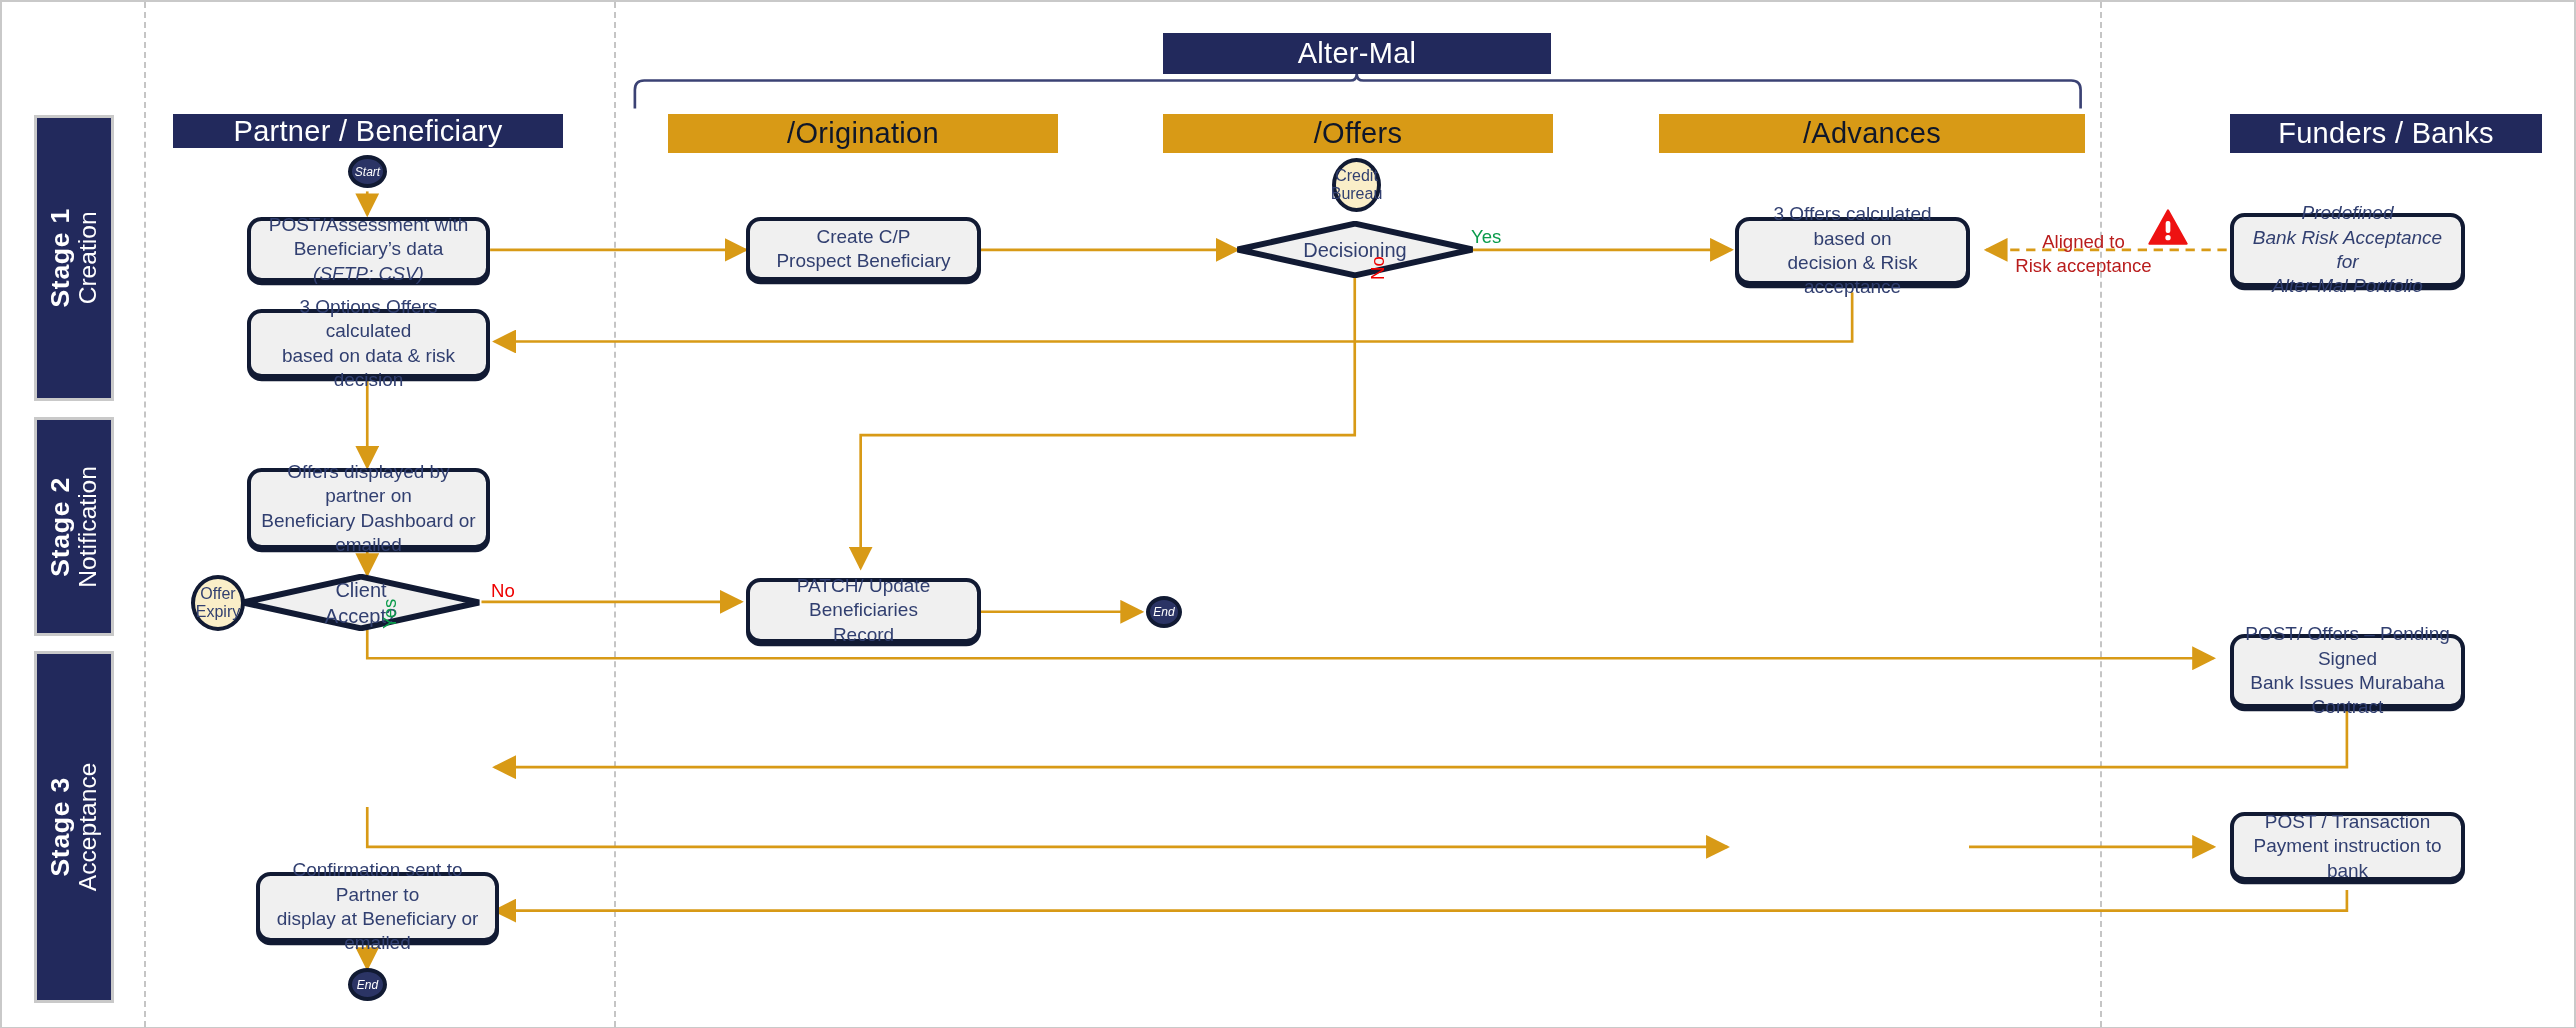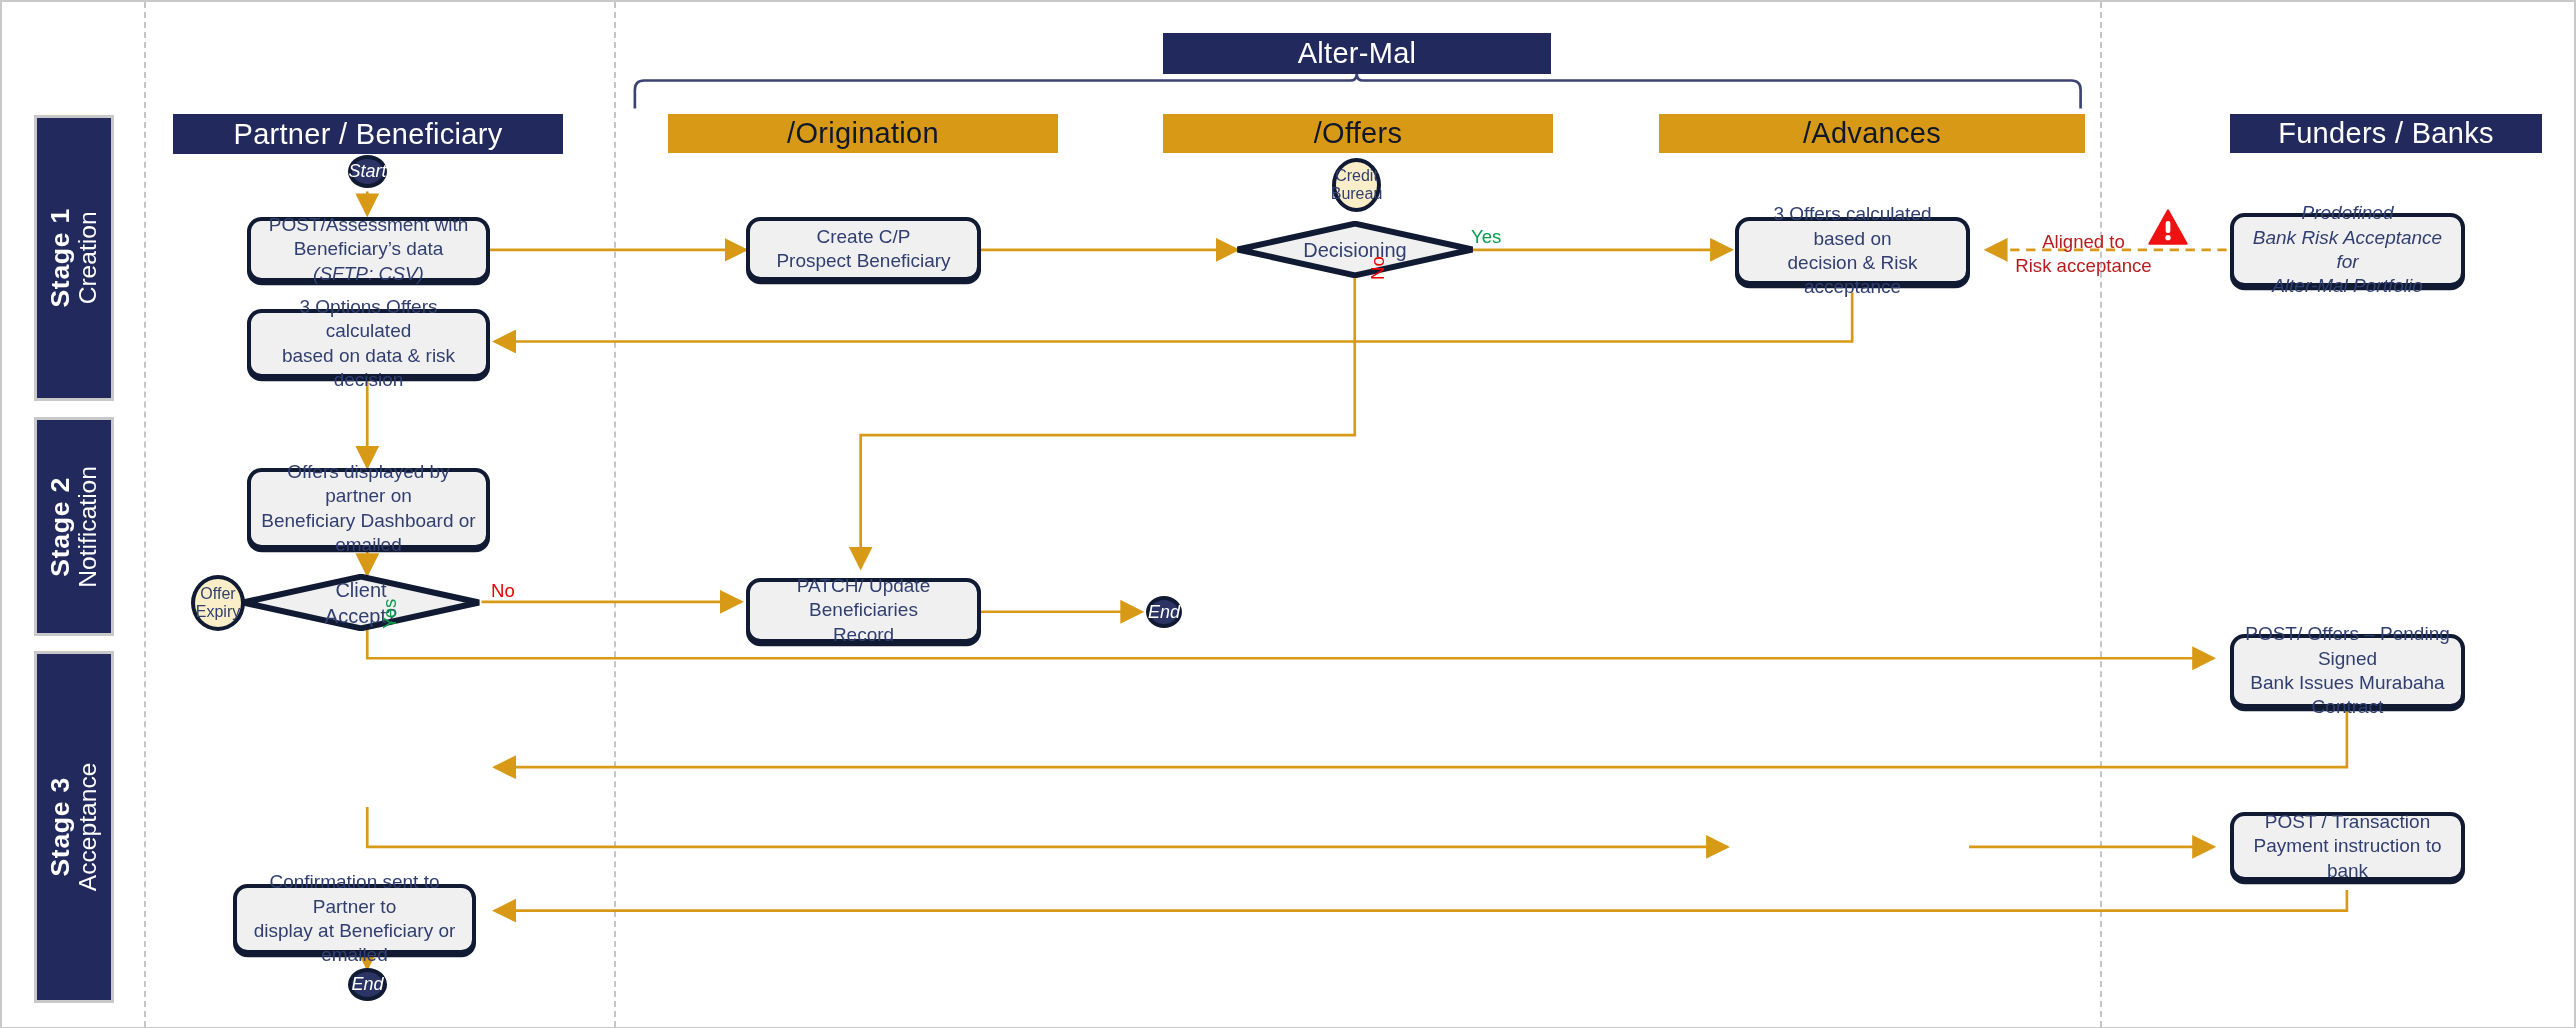--- a/index.html
+++ b/index.html
@@ -71,21 +71,21 @@
     text-align:center;color:#313f70;font-size:20px;line-height:1.3;
     pointer-events:none;
   }
   
   .term{
     position:absolute;
     background:#2b3465;
     border:4px solid #111a33;
     border-radius:50%;
     display:flex;align-items:center;justify-content:center;
-    color:#ffffff;font-style:italic;font-size:18px;
+    color:#ffffff;font-style:italic;font-size:12px;
     box-sizing:border-box;
   }
   .oval-cream{
     position:absolute;
     background:#faeec8;
     border:4px solid #111a33;
     border-radius:50%;
     display:flex;align-items:center;justify-content:center;
     text-align:center;color:#313f70;font-size:16px;line-height:1.15;
     box-sizing:border-box;
@@ -127,21 +127,21 @@
       <div class="stage-sub">Notification</div>
     </div>
   </div>
   <div class="stage" style="left:32px;top:649px;width:80px;height:352px;">
     <div class="stage-inner">
       <div class="stage-num">Stage 3</div>
       <div class="stage-sub">Acceptance</div>
     </div>
   </div>
 
-  <div class="colhdr navy" style="left:171px;top:112px;width:390px;height:40px;">
+  <div class="colhdr navy" style="left:171px;top:112px;width:390px;height:34px;">
     <span>Partner / Beneficiary</span>
   </div>
   <div class="colhdr gold" style="left:666px;top:112px;width:390px;height:39px;">
     <span>/Origination</span>
   </div>
   <div class="colhdr gold" style="left:1161px;top:112px;width:390px;height:39px;">
     <span>/Offers</span>
   </div>
   <div class="colhdr gold" style="left:1657px;top:112px;width:426px;height:39px;">
     <span>/Advances</span>
@@ -244,21 +244,21 @@
     </div>
   </div>
   <div class="elabel no" style="left:489px;top:578px;">
     <span>No</span>
   </div>
   <div class="elabel yes rot" style="left:377px;top:627px;">
     <span>Yes</span>
   </div>
 
 
-  <div class="box" style="left:231px;top:870px;width:243px;height:70px;margin-top:12px;">
+  <div class="box" style="left:254px;top:870px;width:243px;height:70px;">
     <div>
       <div>Confirmation sent to Partner to</div>
       <div>display at Beneficiary or emailed</div>
     </div>
   </div>
 
   <div class="term" style="left:346px;top:966px;width:39px;height:33px;">
     <span>End</span>
   </div>
 

